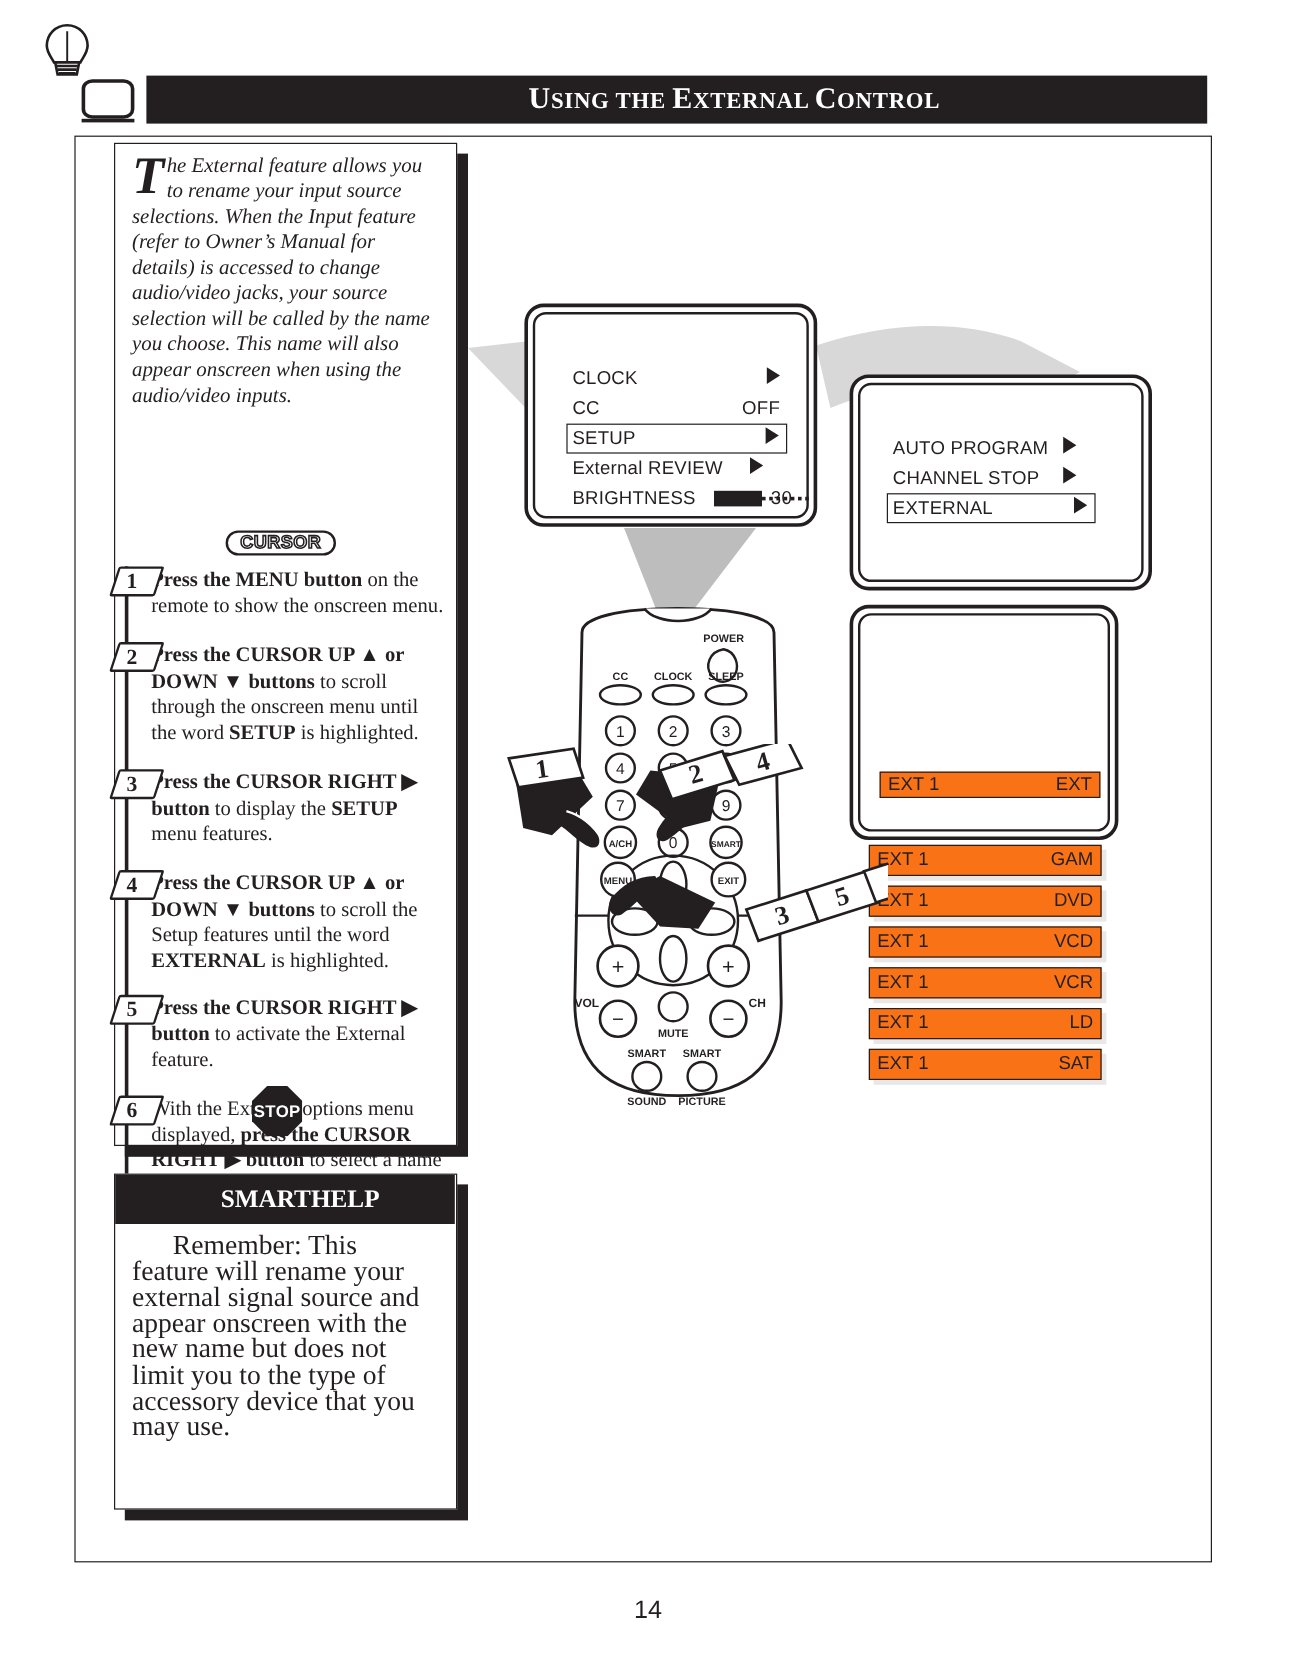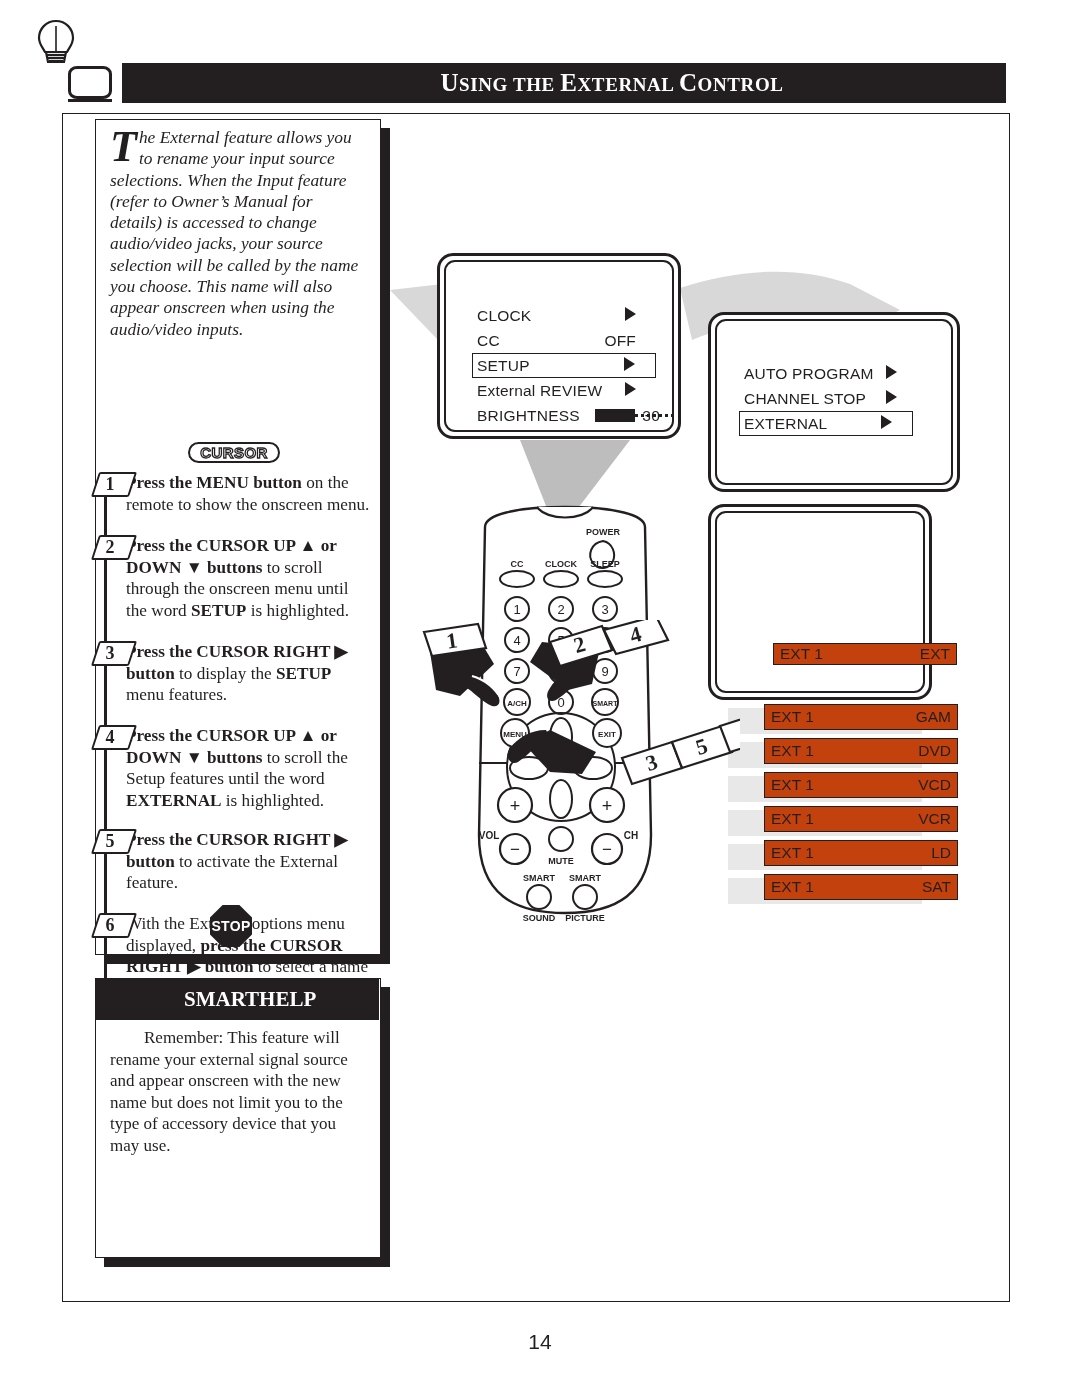--- a/index.html
+++ b/index.html
@@ -44,42 +44,42 @@
   .stop-oct{width:42px;height:42px;background:#231f20;clip-path:polygon(30% 0,70% 0,100% 30%,100% 70%,70% 100%,30% 100%,0 70%,0 30%);
       display:flex;align-items:center;justify-content:center;color:#fff;font-family:"Liberation Sans",sans-serif;font-weight:bold;font-size:14px;letter-spacing:.3px;}
 
   
   .sh-shadow{position:absolute;left:104px;top:987px;width:286px;height:280px;background:#231f20;}
   .sh-box{position:absolute;left:95px;top:978px;width:286px;height:280px;background:#fff;border:1.6px solid #231f20;box-sizing:border-box;}
   .sh-head{position:absolute;left:0;top:0;width:282.8px;height:41px;background:#231f20;color:#fff;
       display:flex;align-items:center;font-weight:bold;font-size:21px;padding-left:88px;box-sizing:border-box;}
   .sh-head i{font-style:normal;font-size:21px;}
   .bulb{position:absolute;left:24px;top:8px;width:64px;height:64px;z-index:4;}
-  .sh-body{position:absolute;left:14px;top:48px;width:256px;font-size:17px;line-height:21.6px;}
+  .sh-body{position:absolute;left:14px;top:48px;width:256px;font-size:23px;line-height:21.6px;}
   .sh-body p{margin:0 0 9px 0;}
 
   
   .tvshell{position:absolute;border:3px solid #231f20;border-radius:16px;background:#fff;box-sizing:border-box;}
   .tvinner{position:absolute;left:4px;top:4px;right:4px;bottom:4px;border:2px solid #231f20;border-radius:11px;box-sizing:border-box;background:#fff;}
 
   .osd{position:absolute;font-family:"Liberation Sans",sans-serif;font-size:15.5px;color:#231f20;letter-spacing:.2px;}
   .osd-row{position:relative;height:25px;display:flex;align-items:center;box-sizing:border-box;}
   .osd-row .lbl{white-space:nowrap;}
-  .osd-row .val{position:absolute;right:20px;}
+  .osd-row .val{position:absolute;right:6px;}
   .osd-row.hl{border:1.6px solid #231f20;padding-left:4px;}
   .osd-row.pad{padding-left:5px;}
   .tri{display:inline-block;width:0;height:0;border-left:11px solid #231f20;border-top:7px solid transparent;border-bottom:7px solid transparent;}
 
   .bar-wrap{position:absolute;left:123px;top:6px;display:flex;align-items:center;}
   .bar-fill{width:40px;height:13px;background:#231f20;}
   .bar-dots{width:46px;height:13px;display:flex;align-items:center;}
   .bar-dots .d{width:3px;height:3px;background:#231f20;margin-right:3px;}
 
-  .optbox{position:absolute;border:1.8px solid #231f20;background:#c2410c;box-sizing:border-box;
-      font-family:"Liberation Sans",sans-serif;font-size:15.5px;display:flex;align-items:center;padding:0 6px;margin-left:40px;}
+  .optbox{position:absolute;border:1.8px solid #231f20;background:#f97316;box-sizing:border-box;
+      font-family:"Liberation Sans",sans-serif;font-size:15.5px;display:flex;align-items:center;padding:0 6px;}
   .optbox .r{margin-left:auto;}
   .optshadow{position:absolute;background:#e8e8e8;}
 
   
   .swoosh{position:absolute;}
 
   
   .remote{position:absolute;left:455px;top:505px;width:220px;height:420px;}
 
   .pagenum{position:absolute;left:0;top:1330px;width:1080px;text-align:center;font-family:"Liberation Sans",sans-serif;font-size:21px;color:#231f20;}

